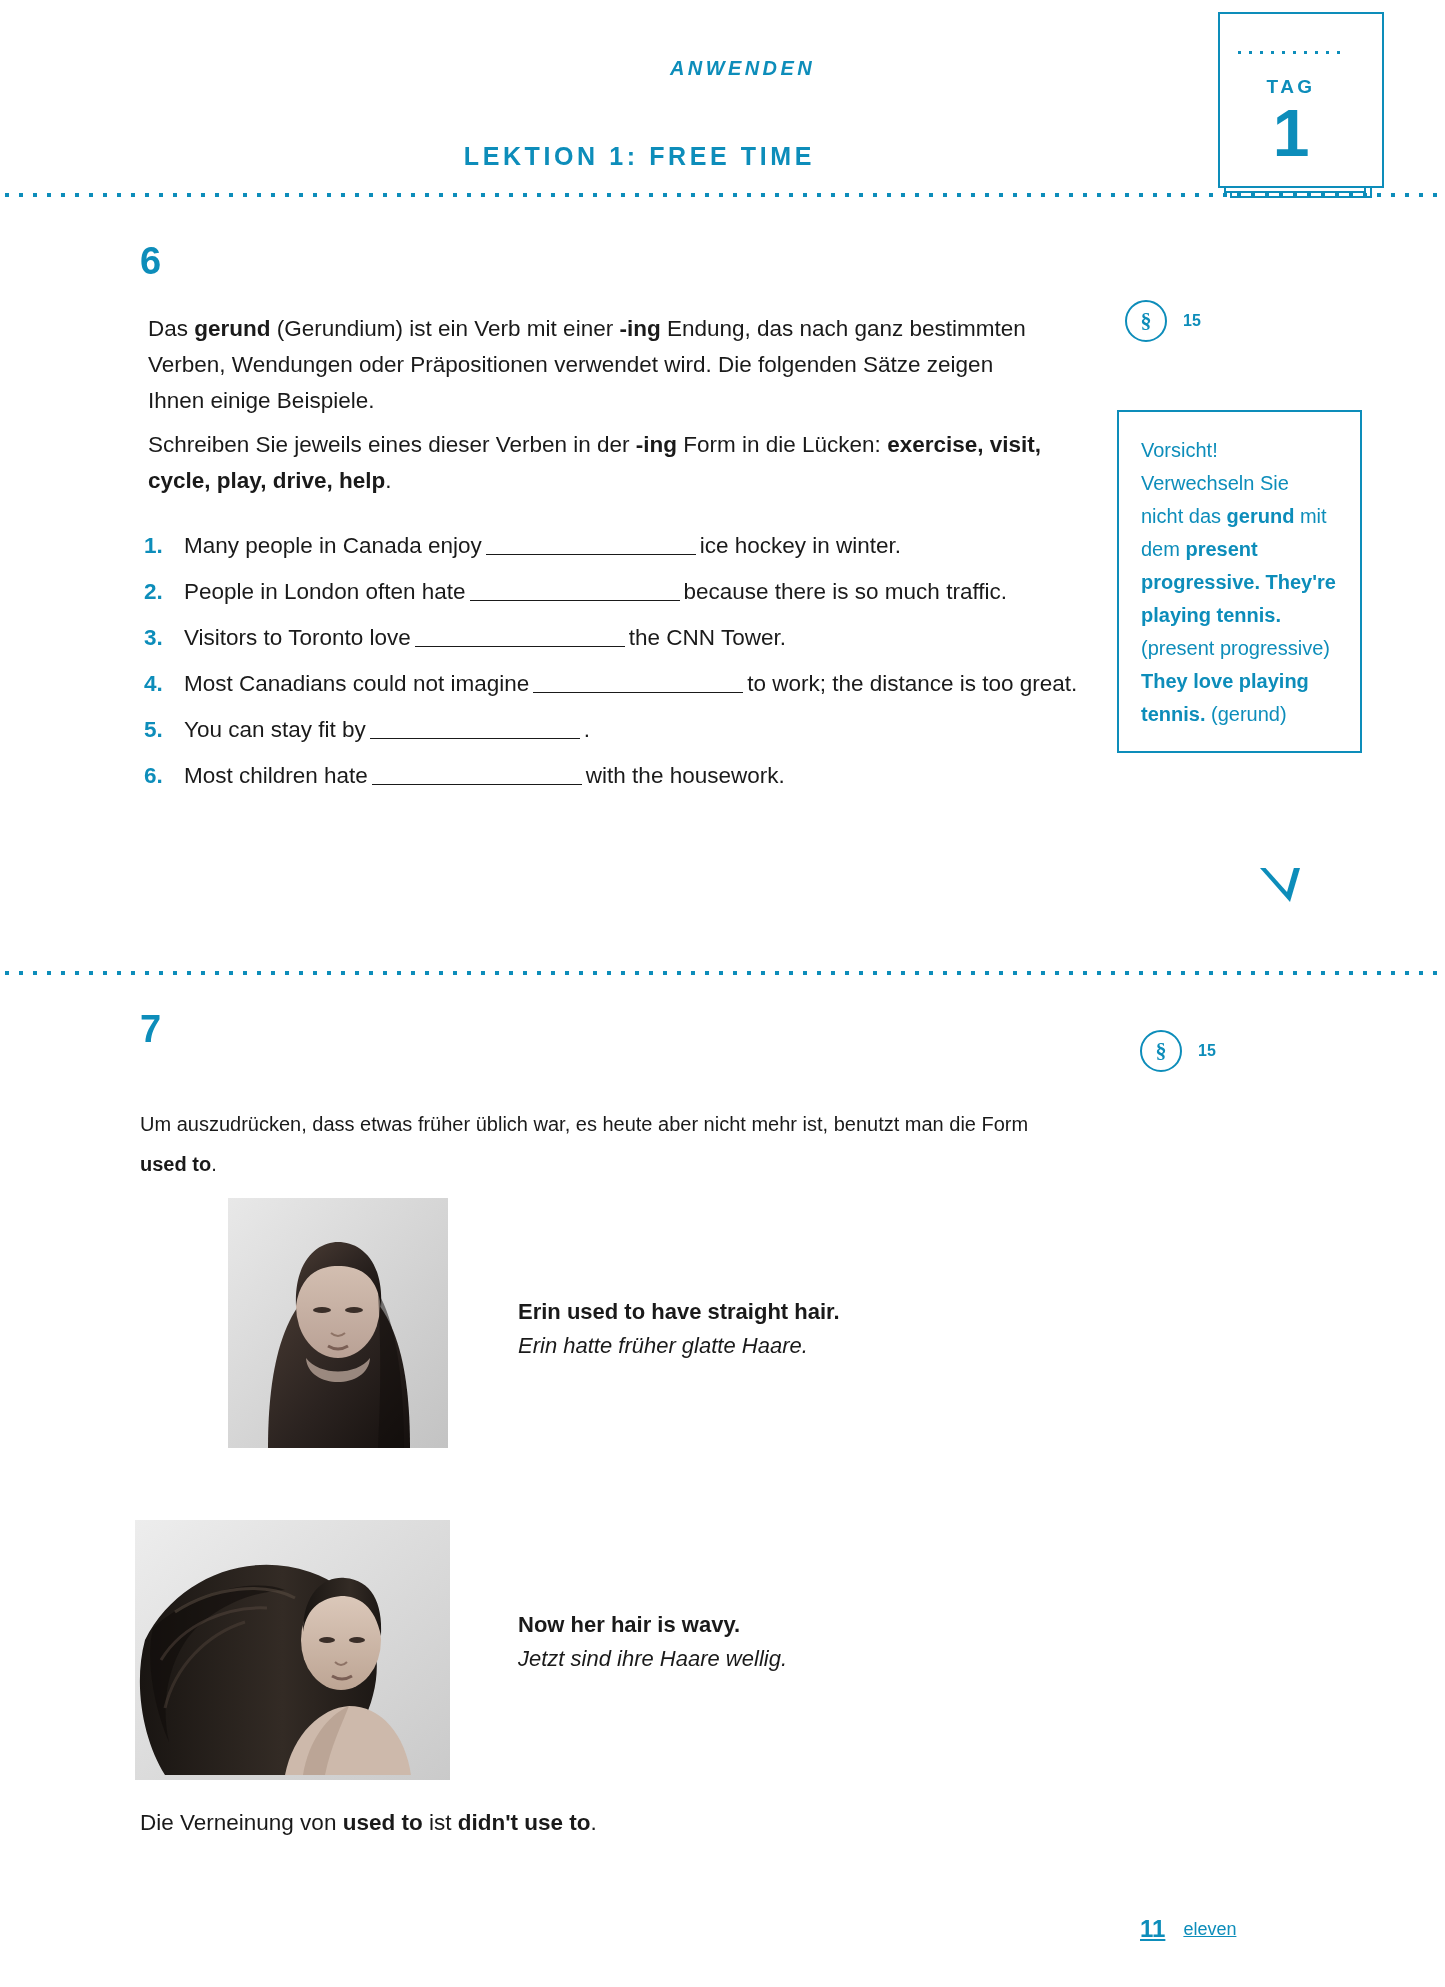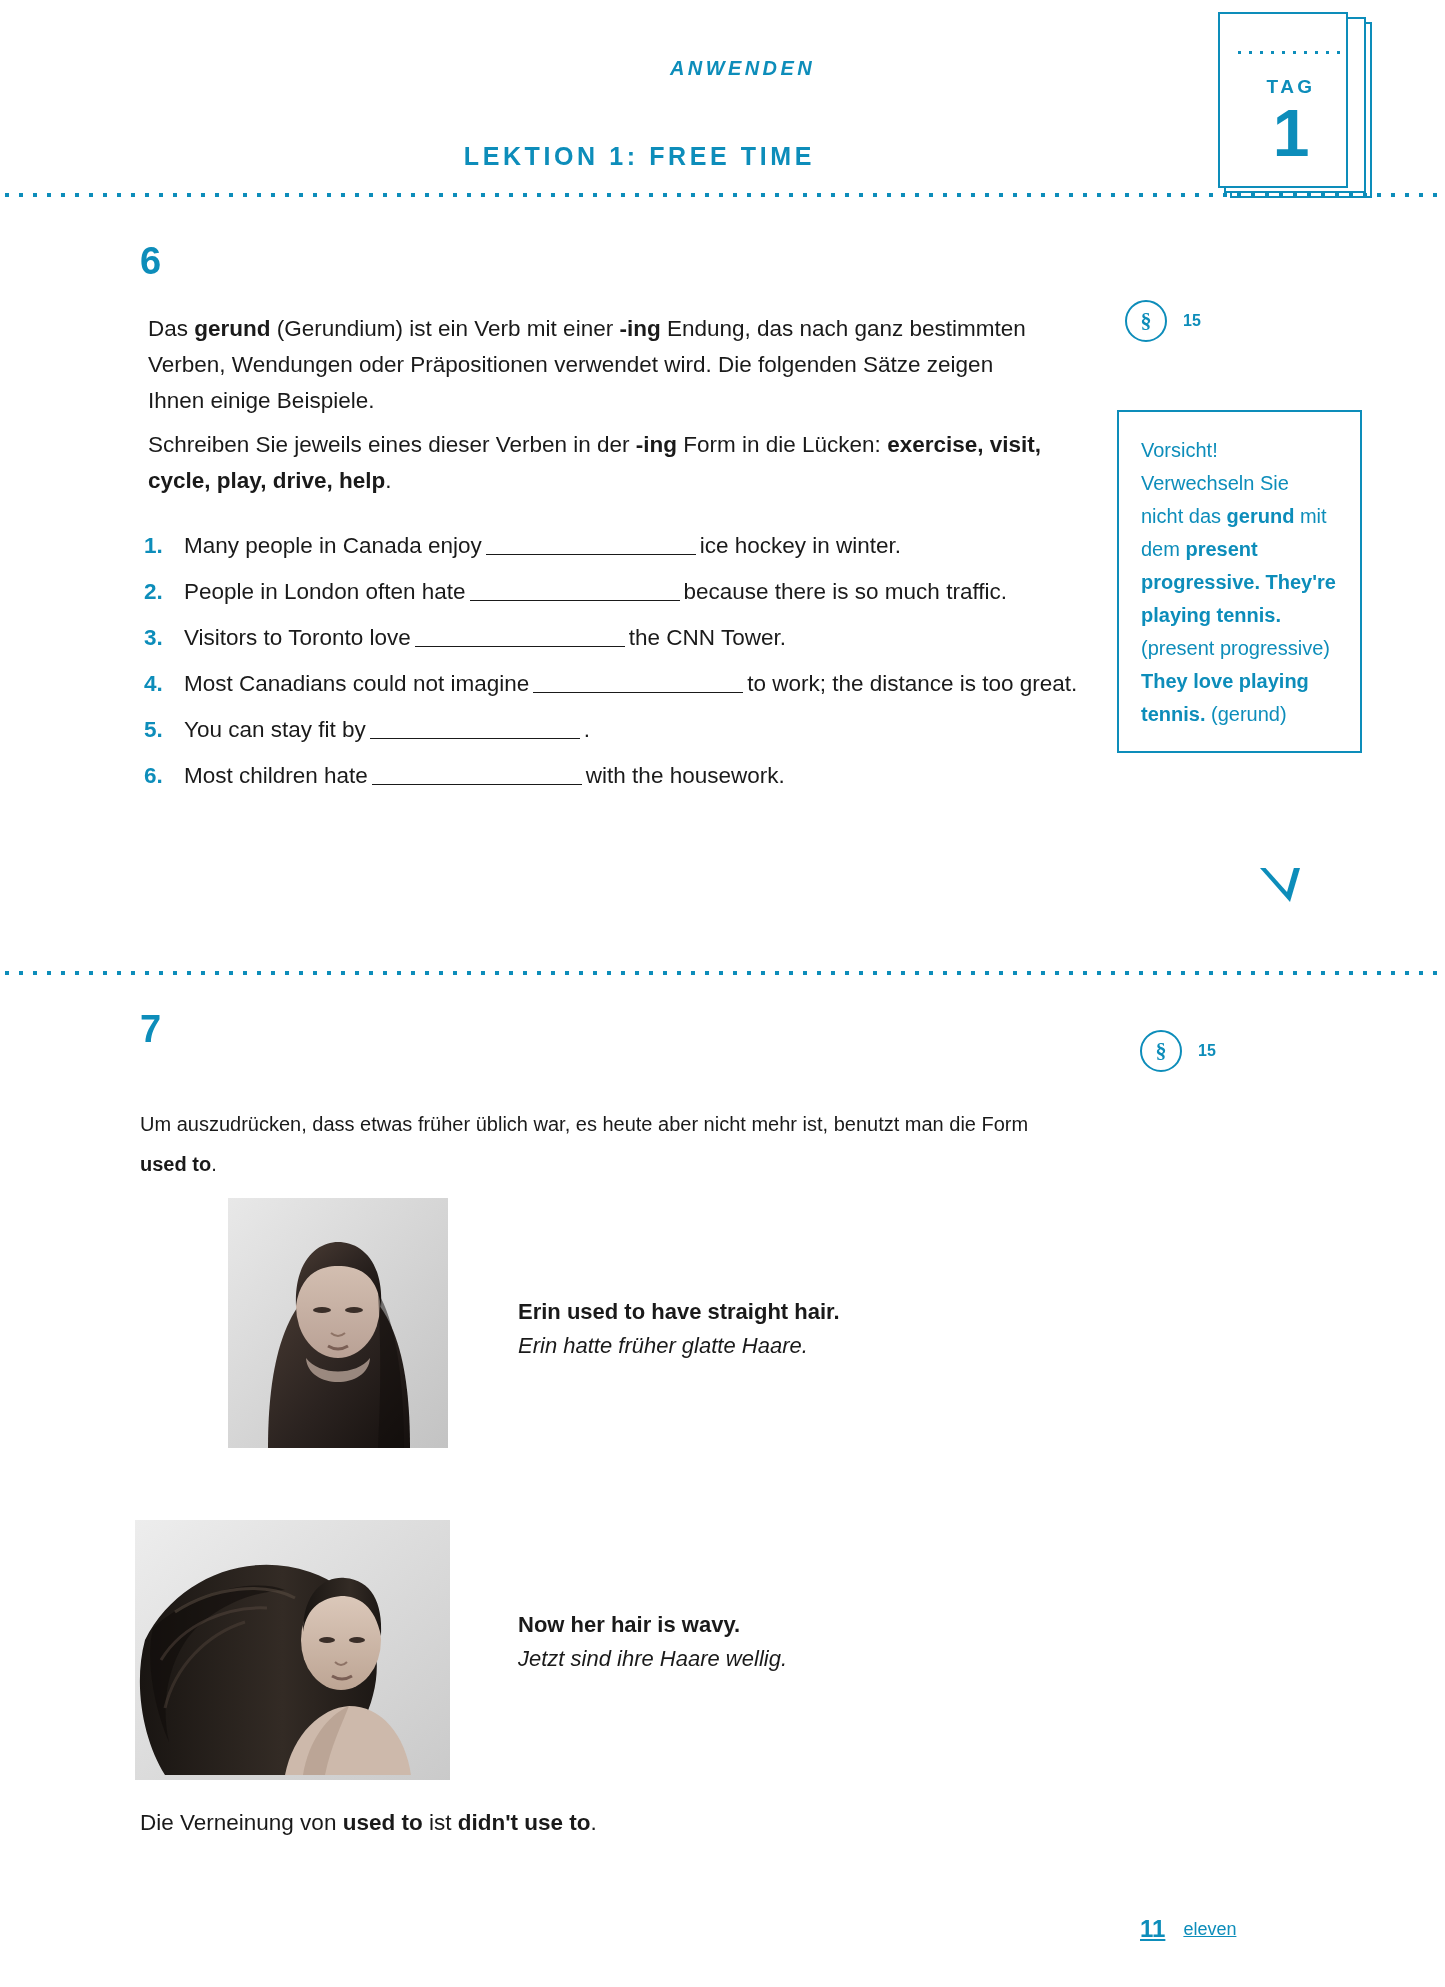--- a/index.html
+++ b/index.html
@@ -65,21 +65,21 @@
   .tag-box .sheet-back2 {
     position: absolute;
     left: 6px; top: 5px;
     width: 142px; height: 176px;
     border: 2px solid #0d8dba;
     background: #ffffff;
   }
   .tag-box .sheet-front {
     position: absolute;
     left: 0; top: 0;
-    width: 130px; height: 176px;
+    width: 166px; height: 176px;
     border: 2px solid #0d8dba;
     background: #ffffff;
   }
   .tag-dots {
     position: absolute;
     left: 14px; top: 36px;
     width: 114px; height: 4px;
     background-image: radial-gradient(circle, #0d8dba 1.6px, transparent 1.8px);
     background-size: 11px 5px;
     background-repeat: repeat-x;

